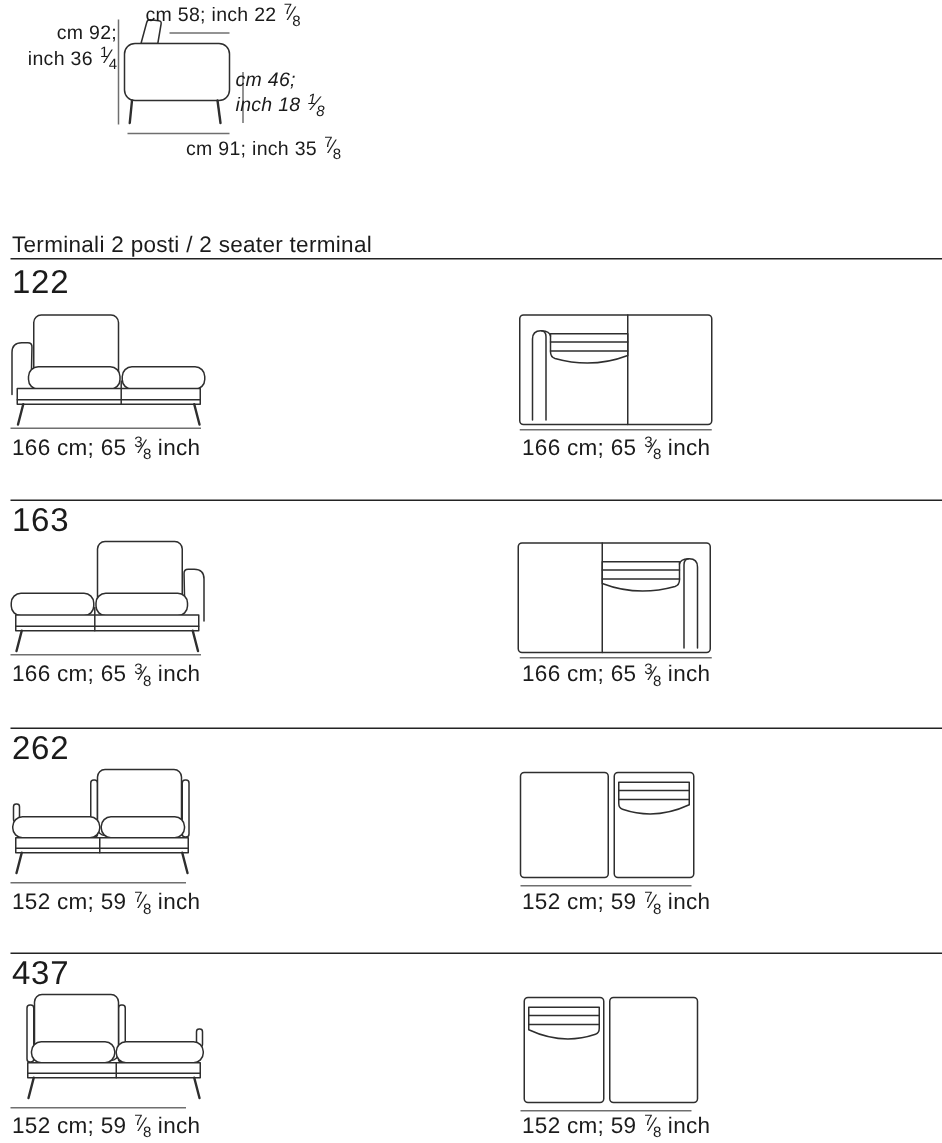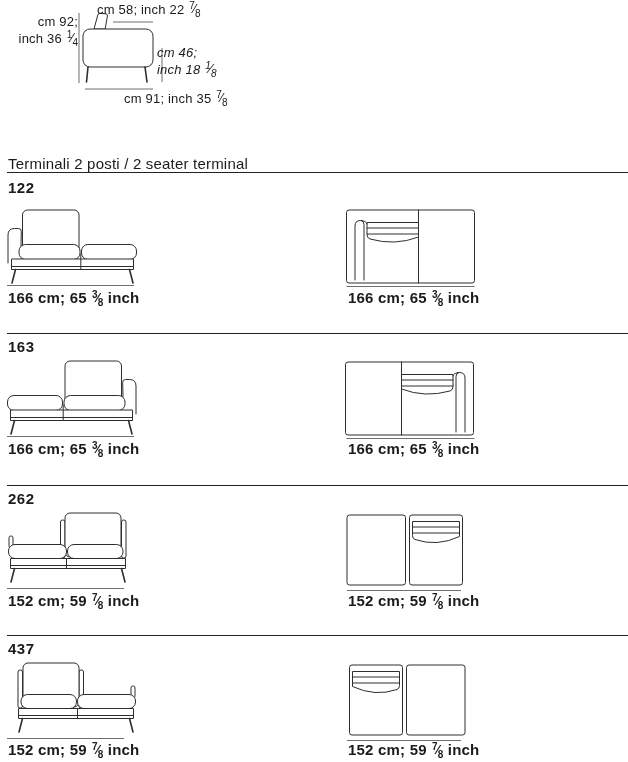--- a/index.html
+++ b/index.html
@@ -4,22 +4,22 @@
 <style>
   html,body{margin:0;padding:0;background:#fff;}
   body{
     width:628px;height:762px;position:relative;overflow:hidden;
     font-family:"Liberation Sans","DejaVu Sans",sans-serif;
     color:#1b1b1b;-webkit-font-smoothing:antialiased;
   }
   .abs{position:absolute;}
   
   .dim-small{font-size:13px;line-height:16px;letter-spacing:.2px;white-space:nowrap;}
-  .dim-label{font-size:15px;line-height:18px;letter-spacing:.2px;white-space:nowrap;font-weight:bold;}
-  .model-num{font-size:15px;line-height:24px;letter-spacing:.5px;font-weight:700;}
+  .dim-label{font-size:15px;line-height:18px;letter-spacing:.2px;white-space:nowrap;}
+  .model-num{font-size:22px;line-height:24px;letter-spacing:.5px;font-weight:400;}
   .section-title{font-size:15px;line-height:18px;letter-spacing:.2px;}
   .rule{position:absolute;left:7px;right:0;height:0;border-top:1px solid #232323;}
   .txt-r{text-align:right;}
   
   .fr{display:inline-block;font-size:10px;letter-spacing:0;margin-left:1px;}
   .fr sup{font-size:10px;vertical-align:5px;line-height:0;}
   .fr sub{font-size:10px;vertical-align:-3px;line-height:0;}
   .fr .sl{font-size:13px;vertical-align:1px;margin:0 -1px;}
   
   svg{display:block;overflow:visible;}

